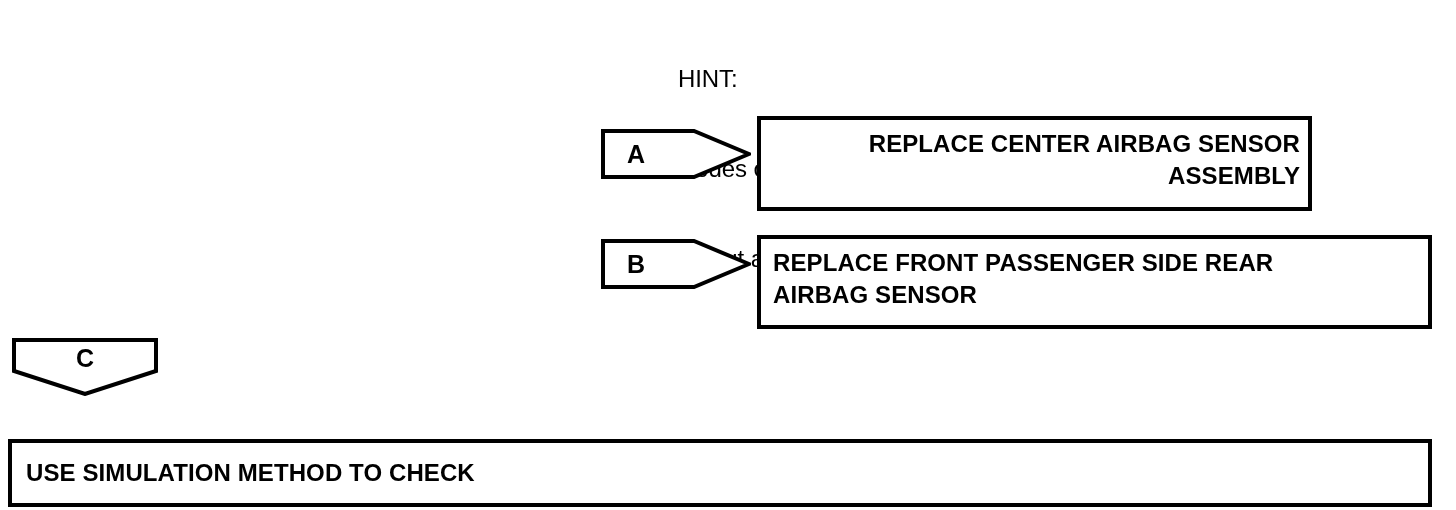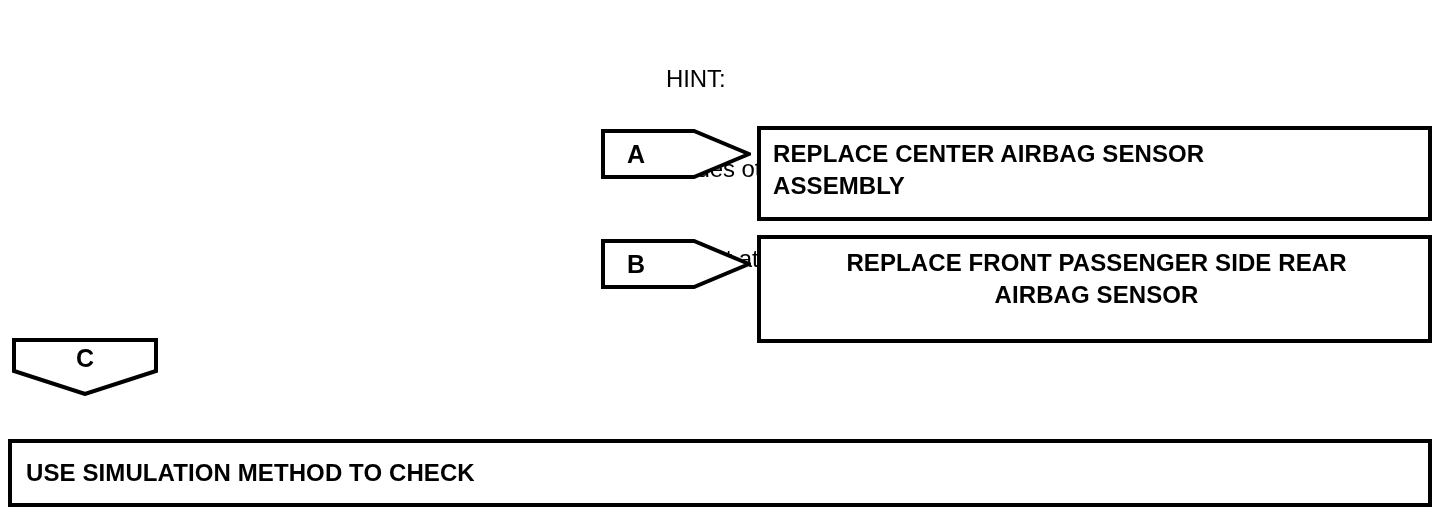--- a/index.html
+++ b/index.html
@@ -25,21 +25,21 @@
     left: 666px;
     top: 4px;
     width: 780px;
     font-size: 24px;
     line-height: 30px;
     font-weight: 400;
     letter-spacing: -0.1px;
     color: #000;
     white-space: pre-wrap;
   }
-  .hint-line { display: block; }
+  .hint-line { display: block; margin-left: 12px; }
 
   
   .result-box {
     position: absolute;
     box-sizing: border-box;
     border: 4px solid #000;
     background: #fff;
   }
   .result-box .box-text {
     position: absolute;
@@ -47,22 +47,22 @@
     top: 8px;
     right: 8px;
     font-size: 24px;
     line-height: 32px;
     font-weight: 700;
     letter-spacing: 0.1px;
     color: #000;
     white-space: pre-wrap;
   }
 
-  #box-a { left: 757px; top: 126px; width: 675px; height: 95px; }
-  #box-b { left: 757px; top: 235px; width: 675px; height: 108px; text-align: center; }
+  #box-a { left: 757px; top: 116px; width: 555px; height: 95px; text-align: right; }
+  #box-b { left: 757px; top: 235px; width: 675px; height: 94px; }
 
   
   .arrow-right {
     position: absolute;
     width: 150px;
     height: 50px;
   }
   .arrow-right svg { display: block; width: 150px; height: 50px; }
   .arrow-right .arrow-label {
     position: absolute;

